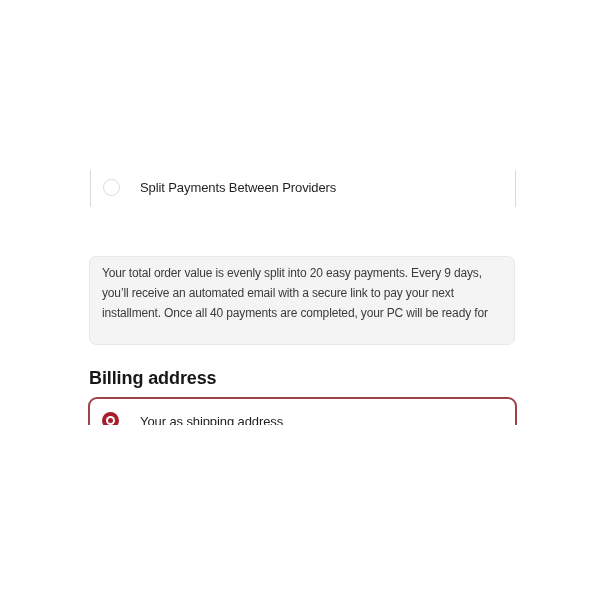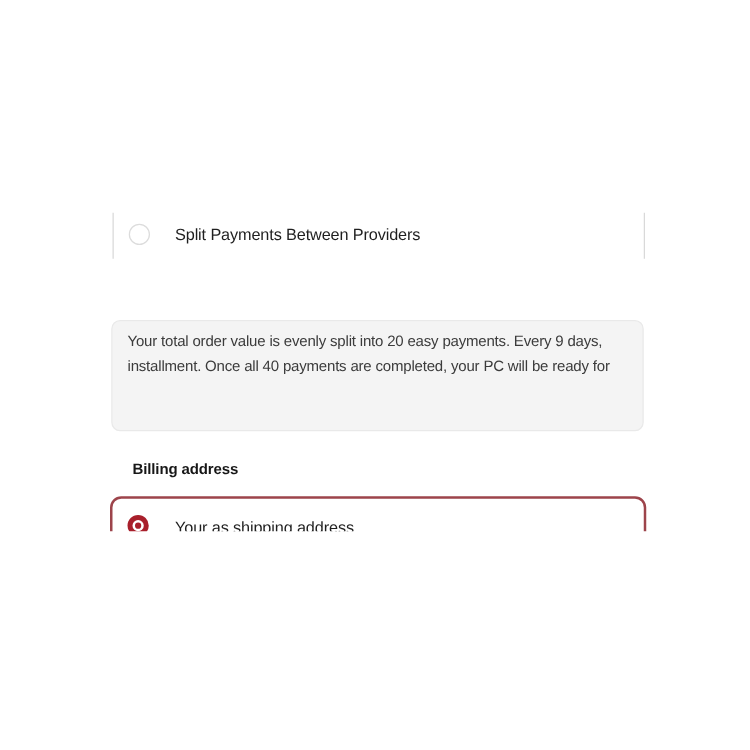--- a/index.html
+++ b/index.html
@@ -71,21 +71,21 @@
     box-sizing:border-box;overflow:hidden;
   }
   .panel-desc .line{
     margin-left:12px;height:20px;line-height:20px;font-size:12px;
     letter-spacing:-0.15px;color:var(--desc-color);white-space:nowrap;
   }
   .panel-desc .line:first-child{margin-top:6px;}
 
   
   .billing-heading{
-    position:absolute;left:18px;top:198px;font-size:12px;font-weight:bold;
+    position:absolute;left:1px;top:198px;font-size:18px;font-weight:bold;
     color:var(--heading-color);letter-spacing:-0.1px;white-space:nowrap;
   }
   .box-billing{
     position:absolute;left:0;top:227px;width:425px;height:70px;background:#fff;
     border:2px solid var(--selected-box-border);border-radius:9px;cursor:pointer;
   }
   .box-billing .radio-sel{left:12px;top:13px;}
   .box-billing .row-label{left:50px;top:15px;}
 </style>
 </head>
@@ -95,20 +95,21 @@
   <div class="clip">
 
     <div class="row-split">
       <span class="radio-unsel"></span>
       <span class="row-label">Split Payments Between Providers</span>
     </div>
 
 
     <div class="panel-desc">
       <div class="line">Your total order value is evenly split into 20 easy payments. Every 9 days,</div>
+      <div class="line">you’ll receive an automated email with a secure link to pay your next</div>
       <div class="line">installment. Once all 40 payments are completed, your PC will be ready for</div>
     </div>
 
     <div class="billing-heading">Billing address</div>
 
     <div class="box-billing">
       <span class="radio-sel"></span>
       <span class="row-label">Your as shipping address</span>
     </div>
 

